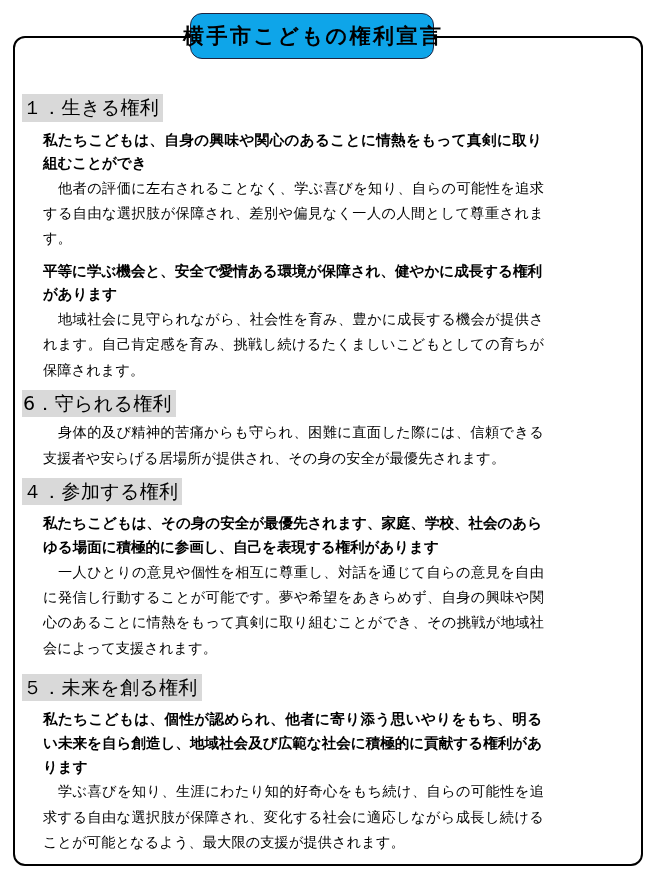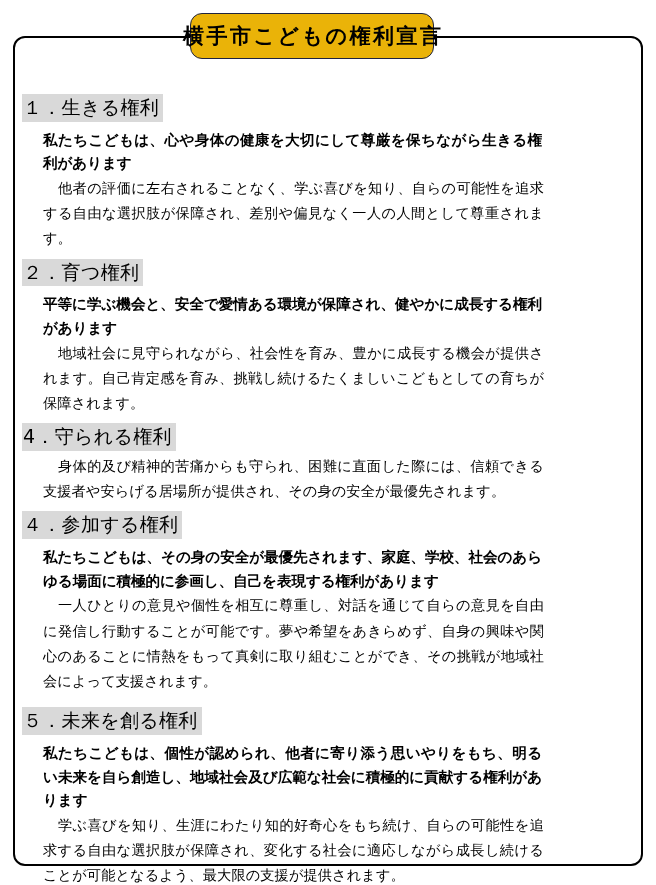--- a/index.html
+++ b/index.html
@@ -31,21 +31,21 @@
 
   
   #title-plate {
     position: absolute;
     left: 190px;
     top: 13px;
     width: 244px;
     height: 46px;
     border: 1.6px solid #1f2440;
     border-radius: 12px;
-    background: #eab308;
+    background: #0ea5e9;
     box-sizing: border-box;
     display: flex;
     align-items: center;
     justify-content: center;
     z-index: 5;
   }
   #title-text {
     font-family: "DejaVu Sans", "Liberation Sans", sans-serif;
     font-weight: bold;
     font-size: 21px;
@@ -123,32 +123,31 @@
 <div id="doc-frame"></div>
 
 <div id="title-plate">
   <span id="title-text">横手市こどもの権利宣言</span>
 </div>
 
 <div id="content">
 
   <div class="section sec-1">
     <div class="sec-heading">１．生きる権利</div>
-    <p class="sec-lead">私たちこどもは、心や身体の健康を大切にして尊厳を保ちながら生きる権利があります</p>
+    <p class="sec-lead">私たちこどもは、自身の興味や関心のあることに情熱をもって真剣に取り組むことができ</p>
     <p class="sec-body">他者の評価に左右されることなく、学ぶ喜びを知り、自らの可能性を追求する自由な選択肢が保障され、差別や偏見なく一人の人間として尊重されます。</p>
   </div>
 
   <div class="section sec-2">
-    <div class="sec-heading">２．育つ権利</div>
     <p class="sec-lead">平等に学ぶ機会と、安全で愛情ある環境が保障され、健やかに成長する権利があります</p>
     <p class="sec-body">地域社会に見守られながら、社会性を育み、豊かに成長する機会が提供されます。自己肯定感を育み、挑戦し続けるたくましいこどもとしての育ちが保障されます。</p>
   </div>
 
   <div class="section sec-3">
-    <div class="sec-heading">4．守られる権利</div>
+    <div class="sec-heading">6．守られる権利</div>
     <p class="sec-body">身体的及び精神的苦痛からも守られ、困難に直面した際には、信頼できる支援者や安らげる居場所が提供され、その身の安全が最優先されます。</p>
   </div>
 
   <div class="section sec-4">
     <div class="sec-heading">４．参加する権利</div>
     <p class="sec-lead">私たちこどもは、その身の安全が最優先されます、家庭、学校、社会のあらゆる場面に積極的に参画し、自己を表現する権利があります</p>
     <p class="sec-body">一人ひとりの意見や個性を相互に尊重し、対話を通じて自らの意見を自由に発信し行動することが可能です。夢や希望をあきらめず、自身の興味や関心のあることに情熱をもって真剣に取り組むことができ、その挑戦が地域社会によって支援されます。</p>
   </div>
 
   <div class="section sec-5">

